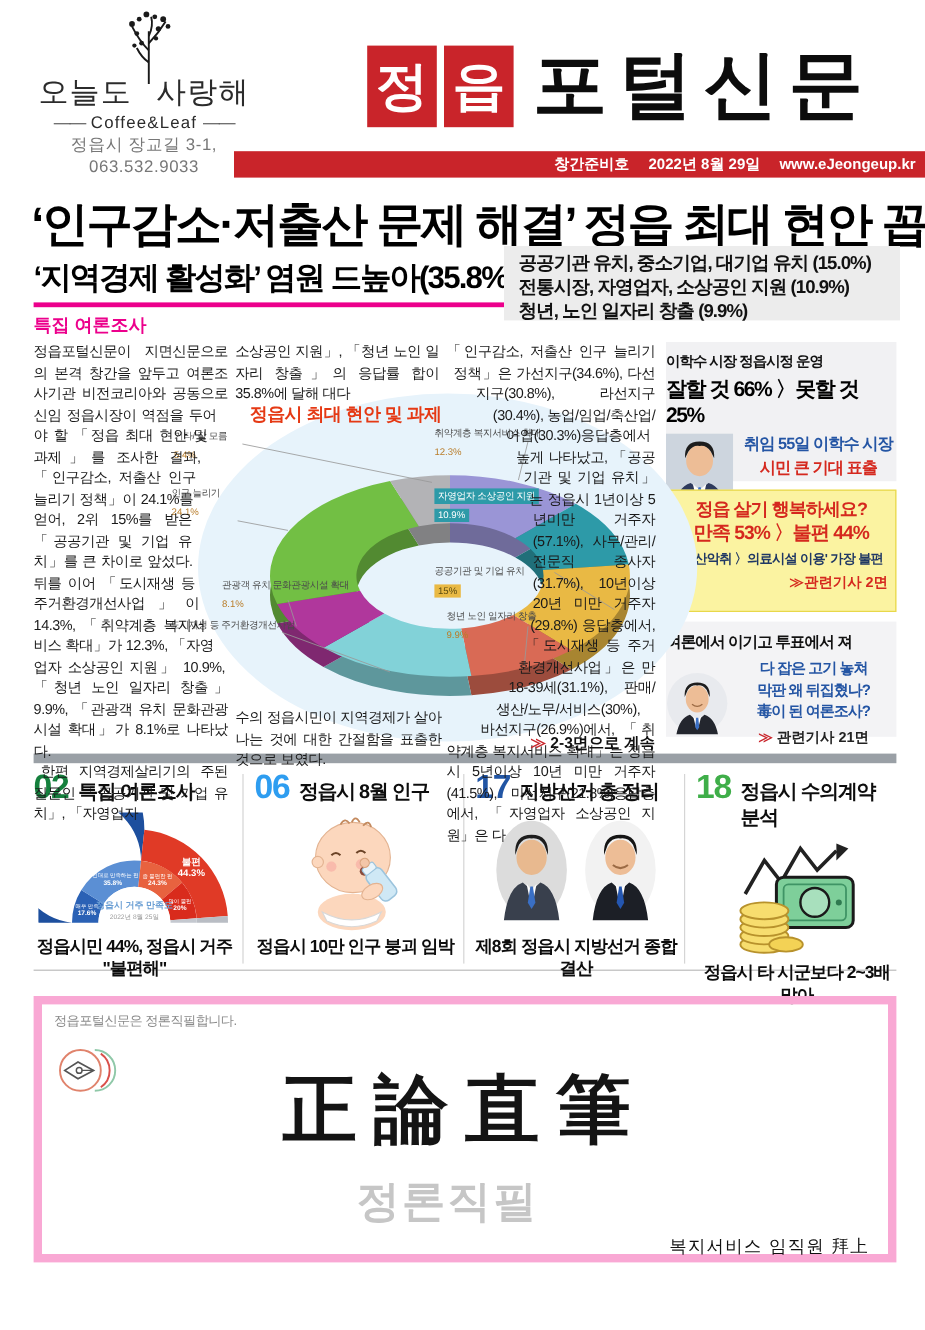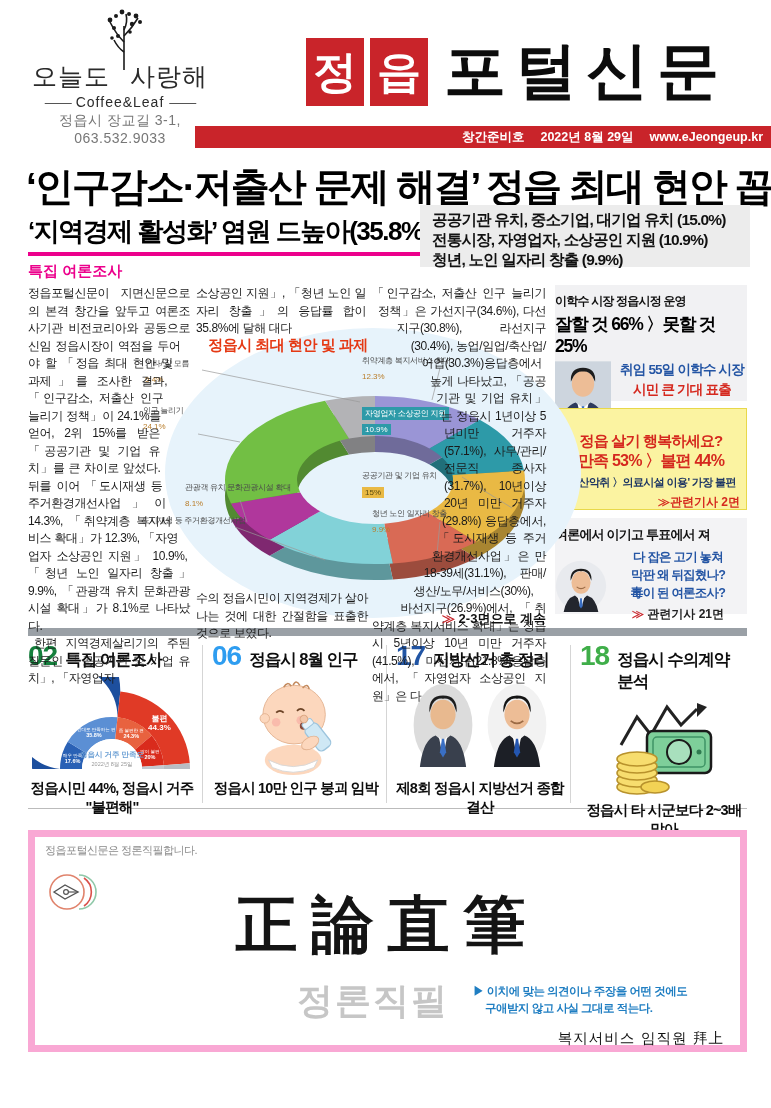--- a/index.html
+++ b/index.html
@@ -33,21 +33,21 @@
   .dlabel{position:absolute;font-size:8px;color:#4a4a4a;white-space:nowrap;letter-spacing:-0.3px;}
   .dpct{position:absolute;font-size:8px;color:#b97d2a;white-space:nowrap;}
   .chip{padding:1px 3px;color:#fff;}
   
   .sbox{background:#f1f1f3;padding:8px 0;}
   .sbox .k{font-size:12px;font-weight:800;color:#111;letter-spacing:-0.8px;}
   .sbox .h{font-size:17.5px;font-weight:900;color:#000;letter-spacing:-1.2px;margin-top:2px;}
   .blue{color:#2455a4;}
   .rel{font-size:12px;font-weight:800;color:#222;}
   .rel .mk{color:#c9242a;}
-  .ybox{background:#fbf3a1;border:1px solid #e8d84a;text-align:center;padding:23px 6px;}
+  .ybox{background:#fbf3a1;border:1px solid #e8d84a;text-align:center;padding:6px 6px;}
   .ybox .l1{font-size:15px;font-weight:800;color:#d5281e;letter-spacing:-0.8px;}
   .ybox .l2{font-size:16px;font-weight:900;color:#d5281e;letter-spacing:-0.8px;}
   .ybox .l3{font-size:11px;font-weight:800;color:#203864;margin-top:3px;letter-spacing:-0.6px;}
   .ybox .l4{font-size:12px;font-weight:800;color:#d5281e;text-align:right;margin-top:4px;}
   
   .tz-num{font-size:28px;font-weight:800;letter-spacing:-1px;line-height:1;}
   .tz-label{font-size:16.5px;font-weight:800;color:#0d0d0d;letter-spacing:-1px;}
   .tz-cap{font-size:14.5px;font-weight:800;color:#0d0d0d;letter-spacing:-0.8px;text-align:center;}
   .vsep{width:1px;background:#d5d5d5;}
   
@@ -375,20 +375,16 @@
       <path d="M38,12 A17,17 0 0 1 38,46" fill="none" stroke="#8fc8a8" stroke-width="1.6"></path>
       <path d="M43,15 A17,17 0 0 1 43,43" fill="none" stroke="#d9504a" stroke-width="1.6"></path>
       <g transform="rotate(-90 26 29)">
         <path d="M26,16 L33,27 L26,40 L19,27 Z" fill="#fff" stroke="#555" stroke-width="1.4"></path>
         <circle cx="26" cy="28" r="2.4" fill="none" stroke="#555" stroke-width="1.2"></circle>
         <line x1="26" y1="30" x2="26" y2="40" stroke="#555" stroke-width="1.2"></line>
       </g>
     </svg>
     <div class="abs bn-hanja" style="left:0;top:46px;width:100%;text-align:center;">正論直筆</div>
     <div class="abs bn-kor" style="left:262px;top:140px;">정론직필</div>
-    <div class="abs bn-desc" style="left:438px;top:146px;width:230px;">
-      <div>▶ 이치에 맞는 의견이나 주장을 어떤 것에도</div>
-      <div style="padding-left:12px;">구애받지 않고 사실 그대로 적는다.</div>
-    </div>
     <div class="abs bn-sign" style="right:16px;top:192px;">복지서비스 임직원 拜上</div>
   </div>
 
 </div>
 
 </body></html>

